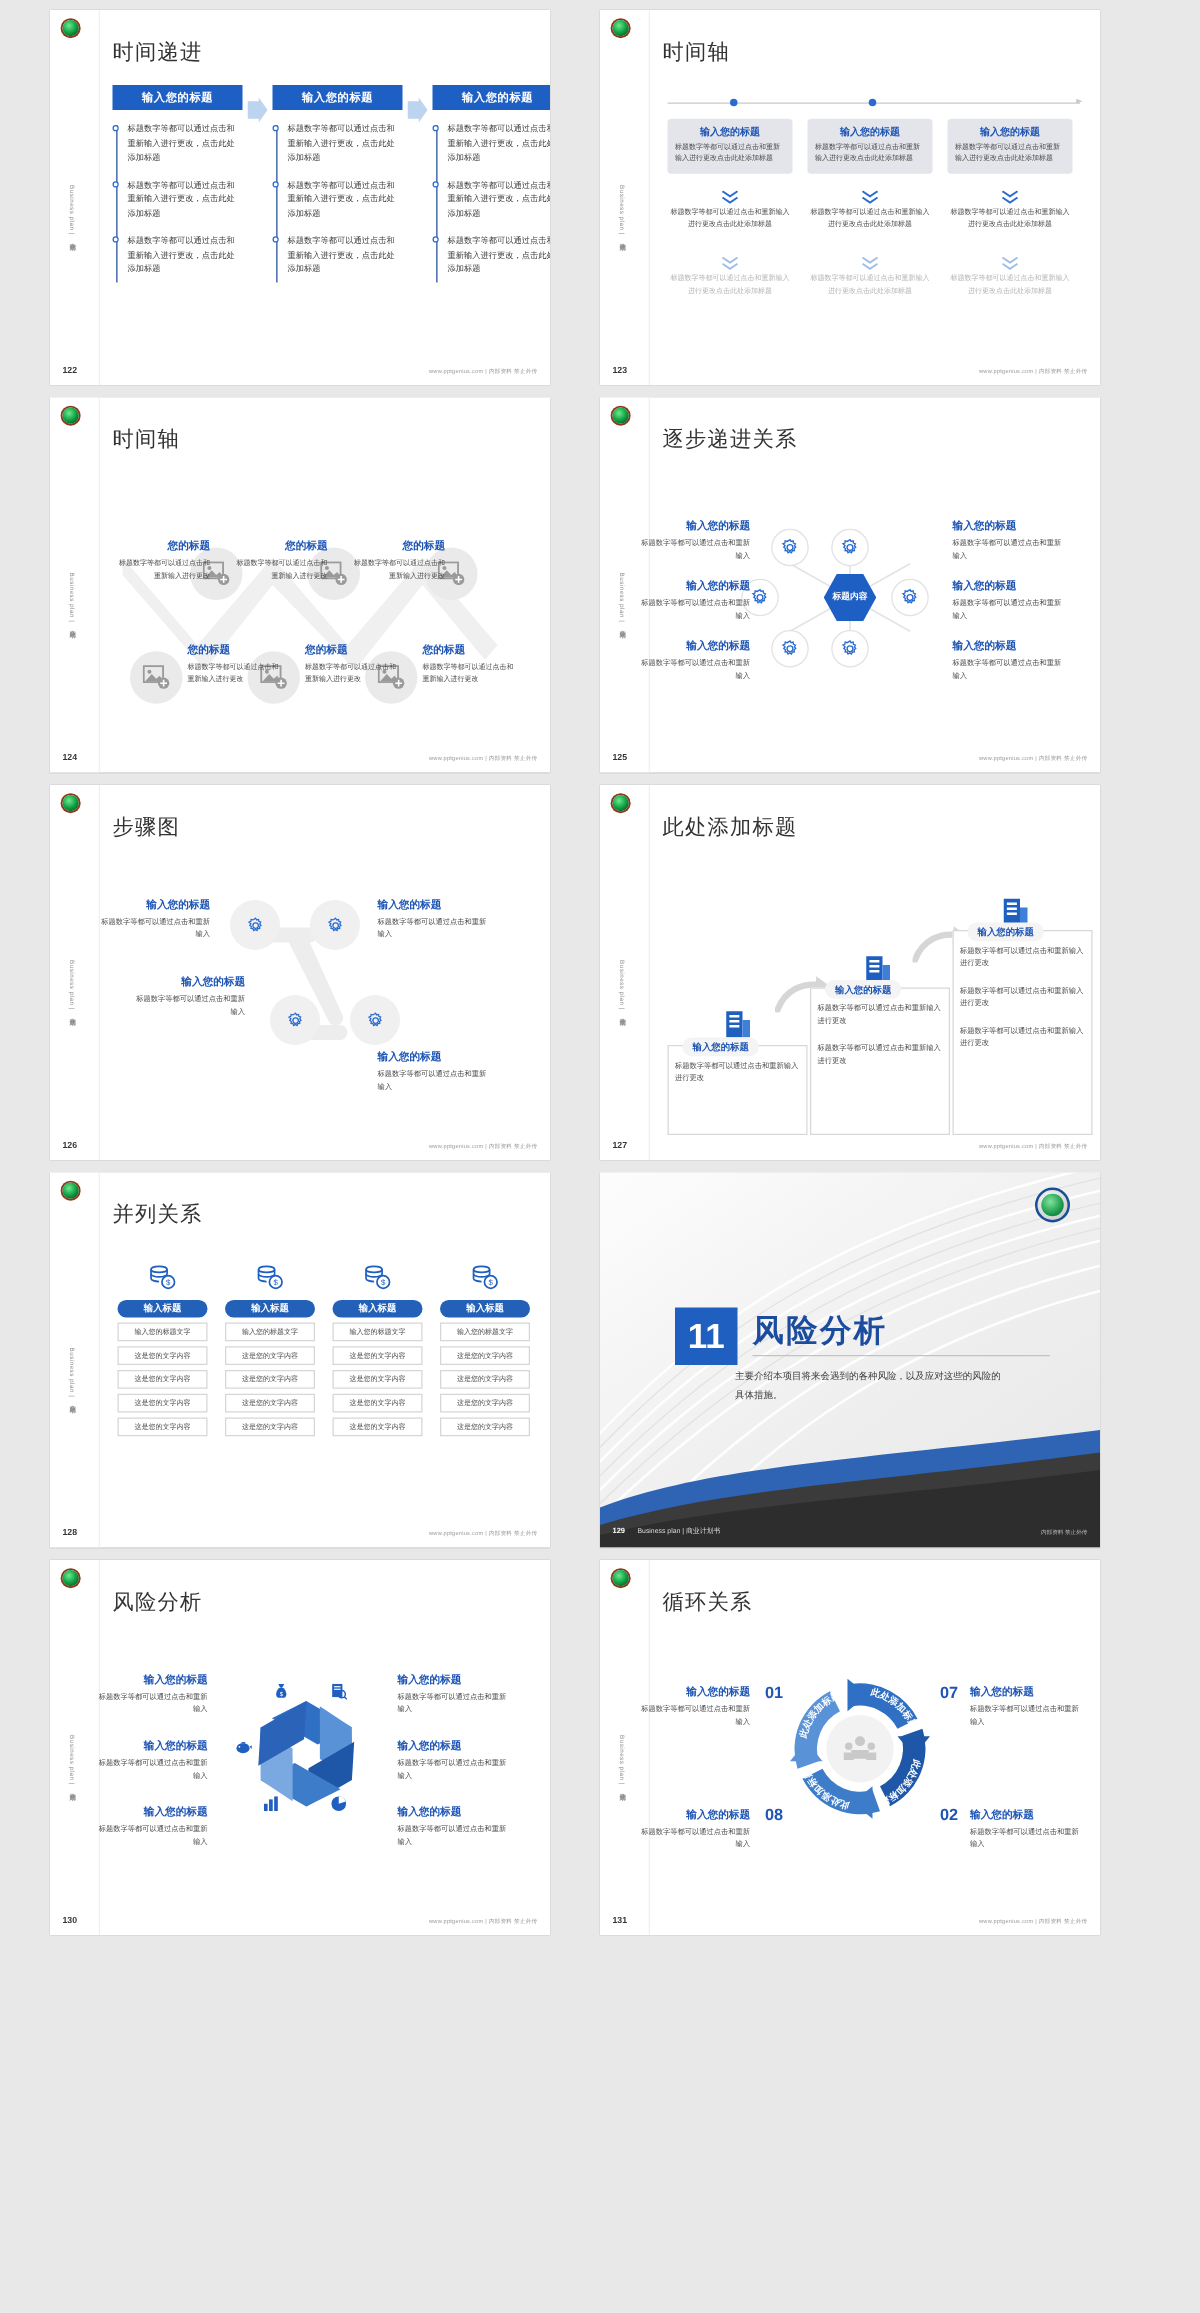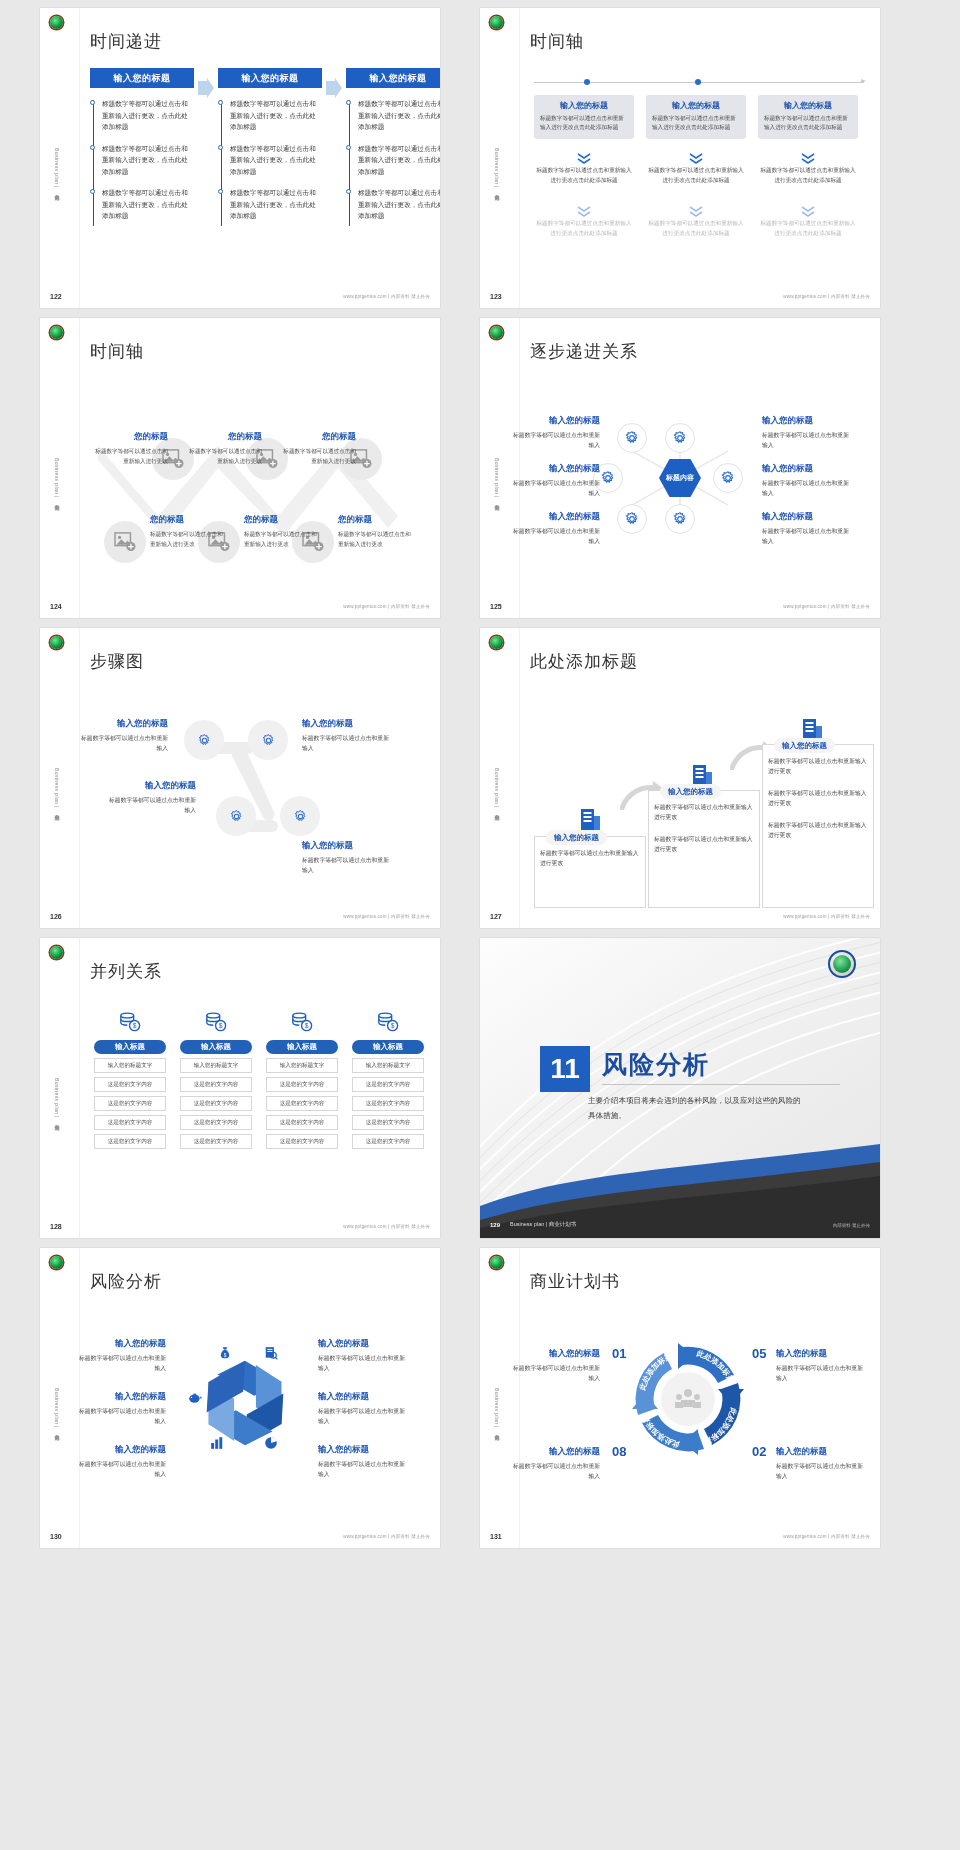--- a/index.html
+++ b/index.html
@@ -795,21 +795,21 @@
     <div class="rel-body" style="left:278px; top:211px;">标题数字等都可以通过点击和重新输入</div>
 
     <div class="footer-num">130</div>
     <div class="footer-web">www.pptgenius.com | 内部资料 禁止外传</div>
   </div>
 
   <div class="slide">
     <div class="gutter"></div>
     <div class="logo-badge"></div>
     <div class="vtext">Business plan | 商业计划书</div>
-    <div class="s-title">商业计划书</div>
+    <div class="s-title">循环关系</div>
 
     <svg class="cyc-wrap" viewBox="0 0 120 118">
       <g transform="translate(60,59)">
         <path d="M -6,-52 A 52,52 0 0 1 46,-24 L 30,-16 A 34,34 0 0 0 -6,-34 Z" fill="#2f6fc4"></path>
         <path d="M 50,-16 A 52,52 0 0 1 24,46 L 16,30 A 34,34 0 0 0 33,-10 Z" fill="#1e57a8"></path>
         <path d="M 16,50 A 52,52 0 0 1 -46,24 L -30,16 A 34,34 0 0 0 10,33 Z" fill="#3c7cc9"></path>
         <path d="M -50,16 A 52,52 0 0 1 -24,-46 L -16,-30 A 34,34 0 0 0 -33,10 Z" fill="#5a92d8"></path>
         <polygon points="-10,-56 -10,-30 6,-43" fill="#2f6fc4"></polygon>
         <polygon points="56,-10 30,-10 43,6" fill="#1e57a8"></polygon>
         <polygon points="10,56 10,30 -6,43" fill="#3c7cc9"></polygon>
@@ -833,21 +833,21 @@
         <path id="a3" d="M60,59 m0,44 a44,44 0 0 1 -44,-44" fill="none"></path>
         <path id="a4" d="M60,59 m-44,0 a44,44 0 0 1 44,-44" fill="none"></path>
       </defs>
       <text font-size="7.5" fill="#fff" font-weight="bold"><textPath href="#a1" startOffset="12%">此处添加标题</textPath></text>
       <text font-size="7.5" fill="#fff" font-weight="bold"><textPath href="#a2" startOffset="12%">此处添加标题</textPath></text>
       <text font-size="7.5" fill="#fff" font-weight="bold"><textPath href="#a3" startOffset="12%">此处添加标题</textPath></text>
       <text font-size="7.5" fill="#fff" font-weight="bold"><textPath href="#a4" startOffset="12%">此处添加标题</textPath></text>
     </svg>
 
     <div class="cyc-num" style="left:132px; top:98px;">01</div>
-    <div class="cyc-num" style="left:272px; top:98px;">05</div>
+    <div class="cyc-num" style="left:272px; top:98px;">07</div>
     <div class="cyc-num" style="left:272px; top:196px;">02</div>
     <div class="cyc-num" style="left:132px; top:196px;">08</div>
 
     <div class="rel-title" style="left:28px; top:100px; text-align:right;">输入您的标题</div>
     <div class="rel-body" style="left:28px; top:115px; text-align:right;">标题数字等都可以通过点击和重新输入</div>
     <div class="rel-title" style="left:296px; top:100px;">输入您的标题</div>
     <div class="rel-body" style="left:296px; top:115px;">标题数字等都可以通过点击和重新输入</div>
     <div class="rel-title" style="left:296px; top:198px;">输入您的标题</div>
     <div class="rel-body" style="left:296px; top:213px;">标题数字等都可以通过点击和重新输入</div>
     <div class="rel-title" style="left:28px; top:198px; text-align:right;">输入您的标题</div>

